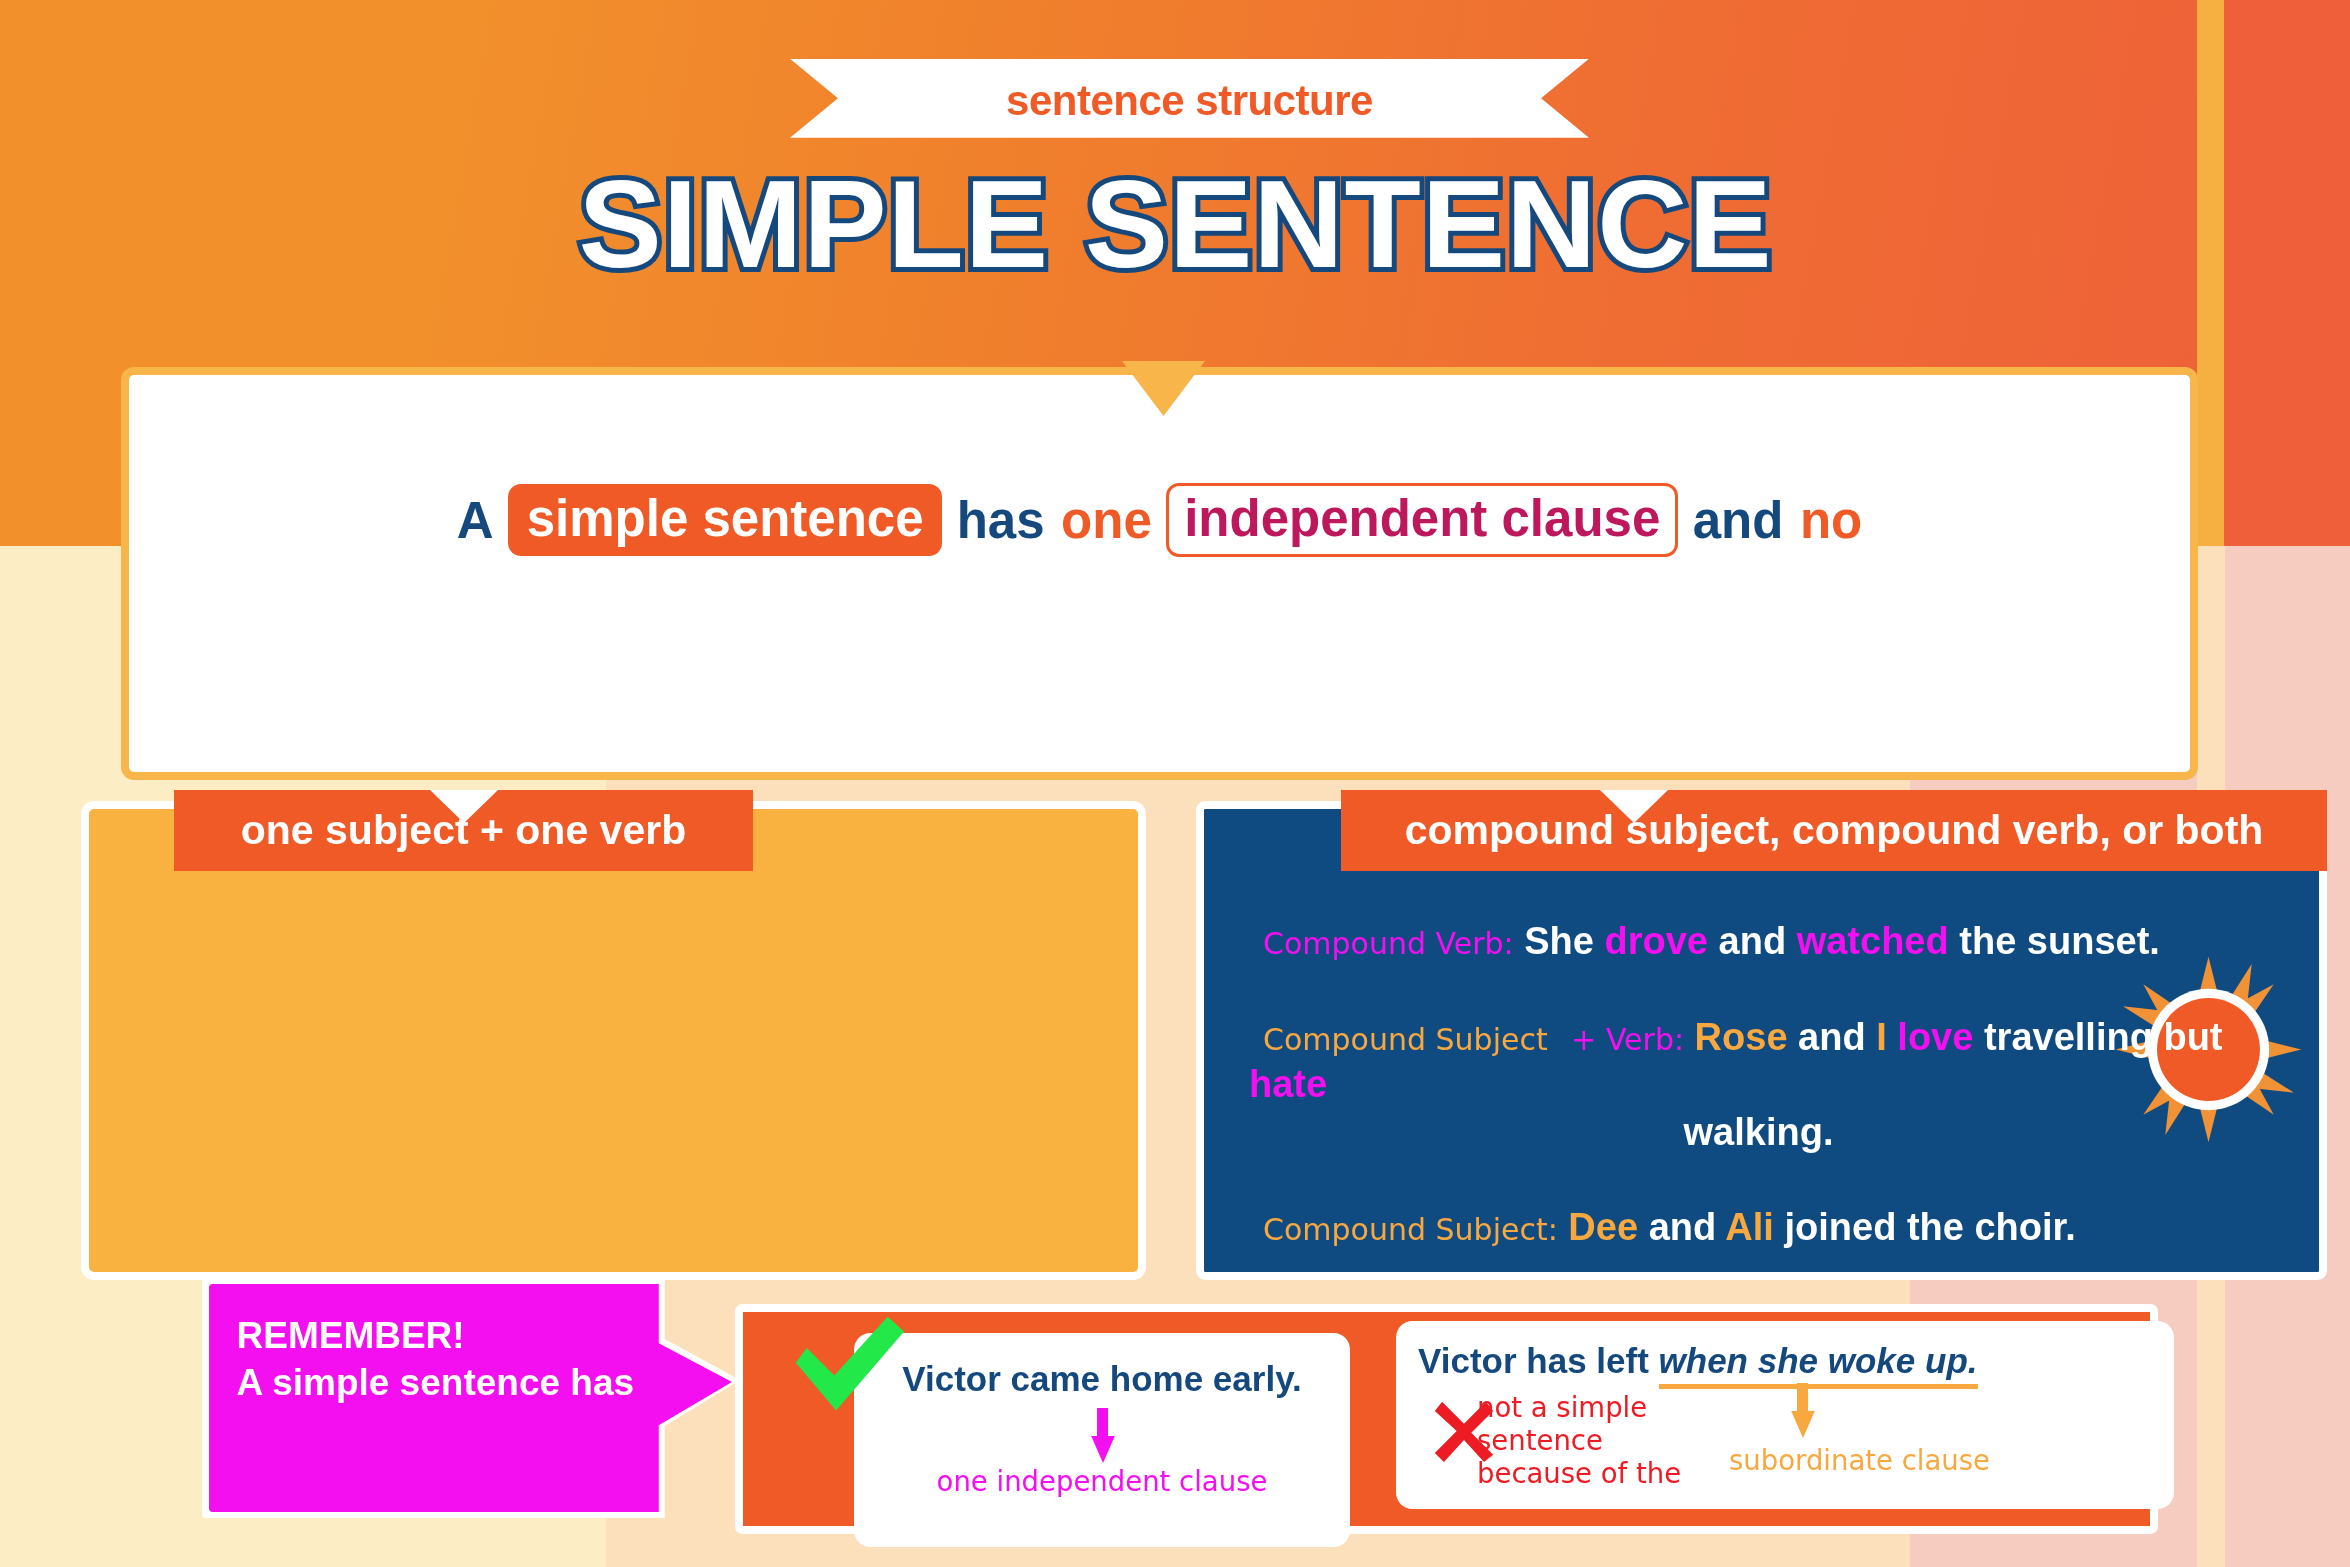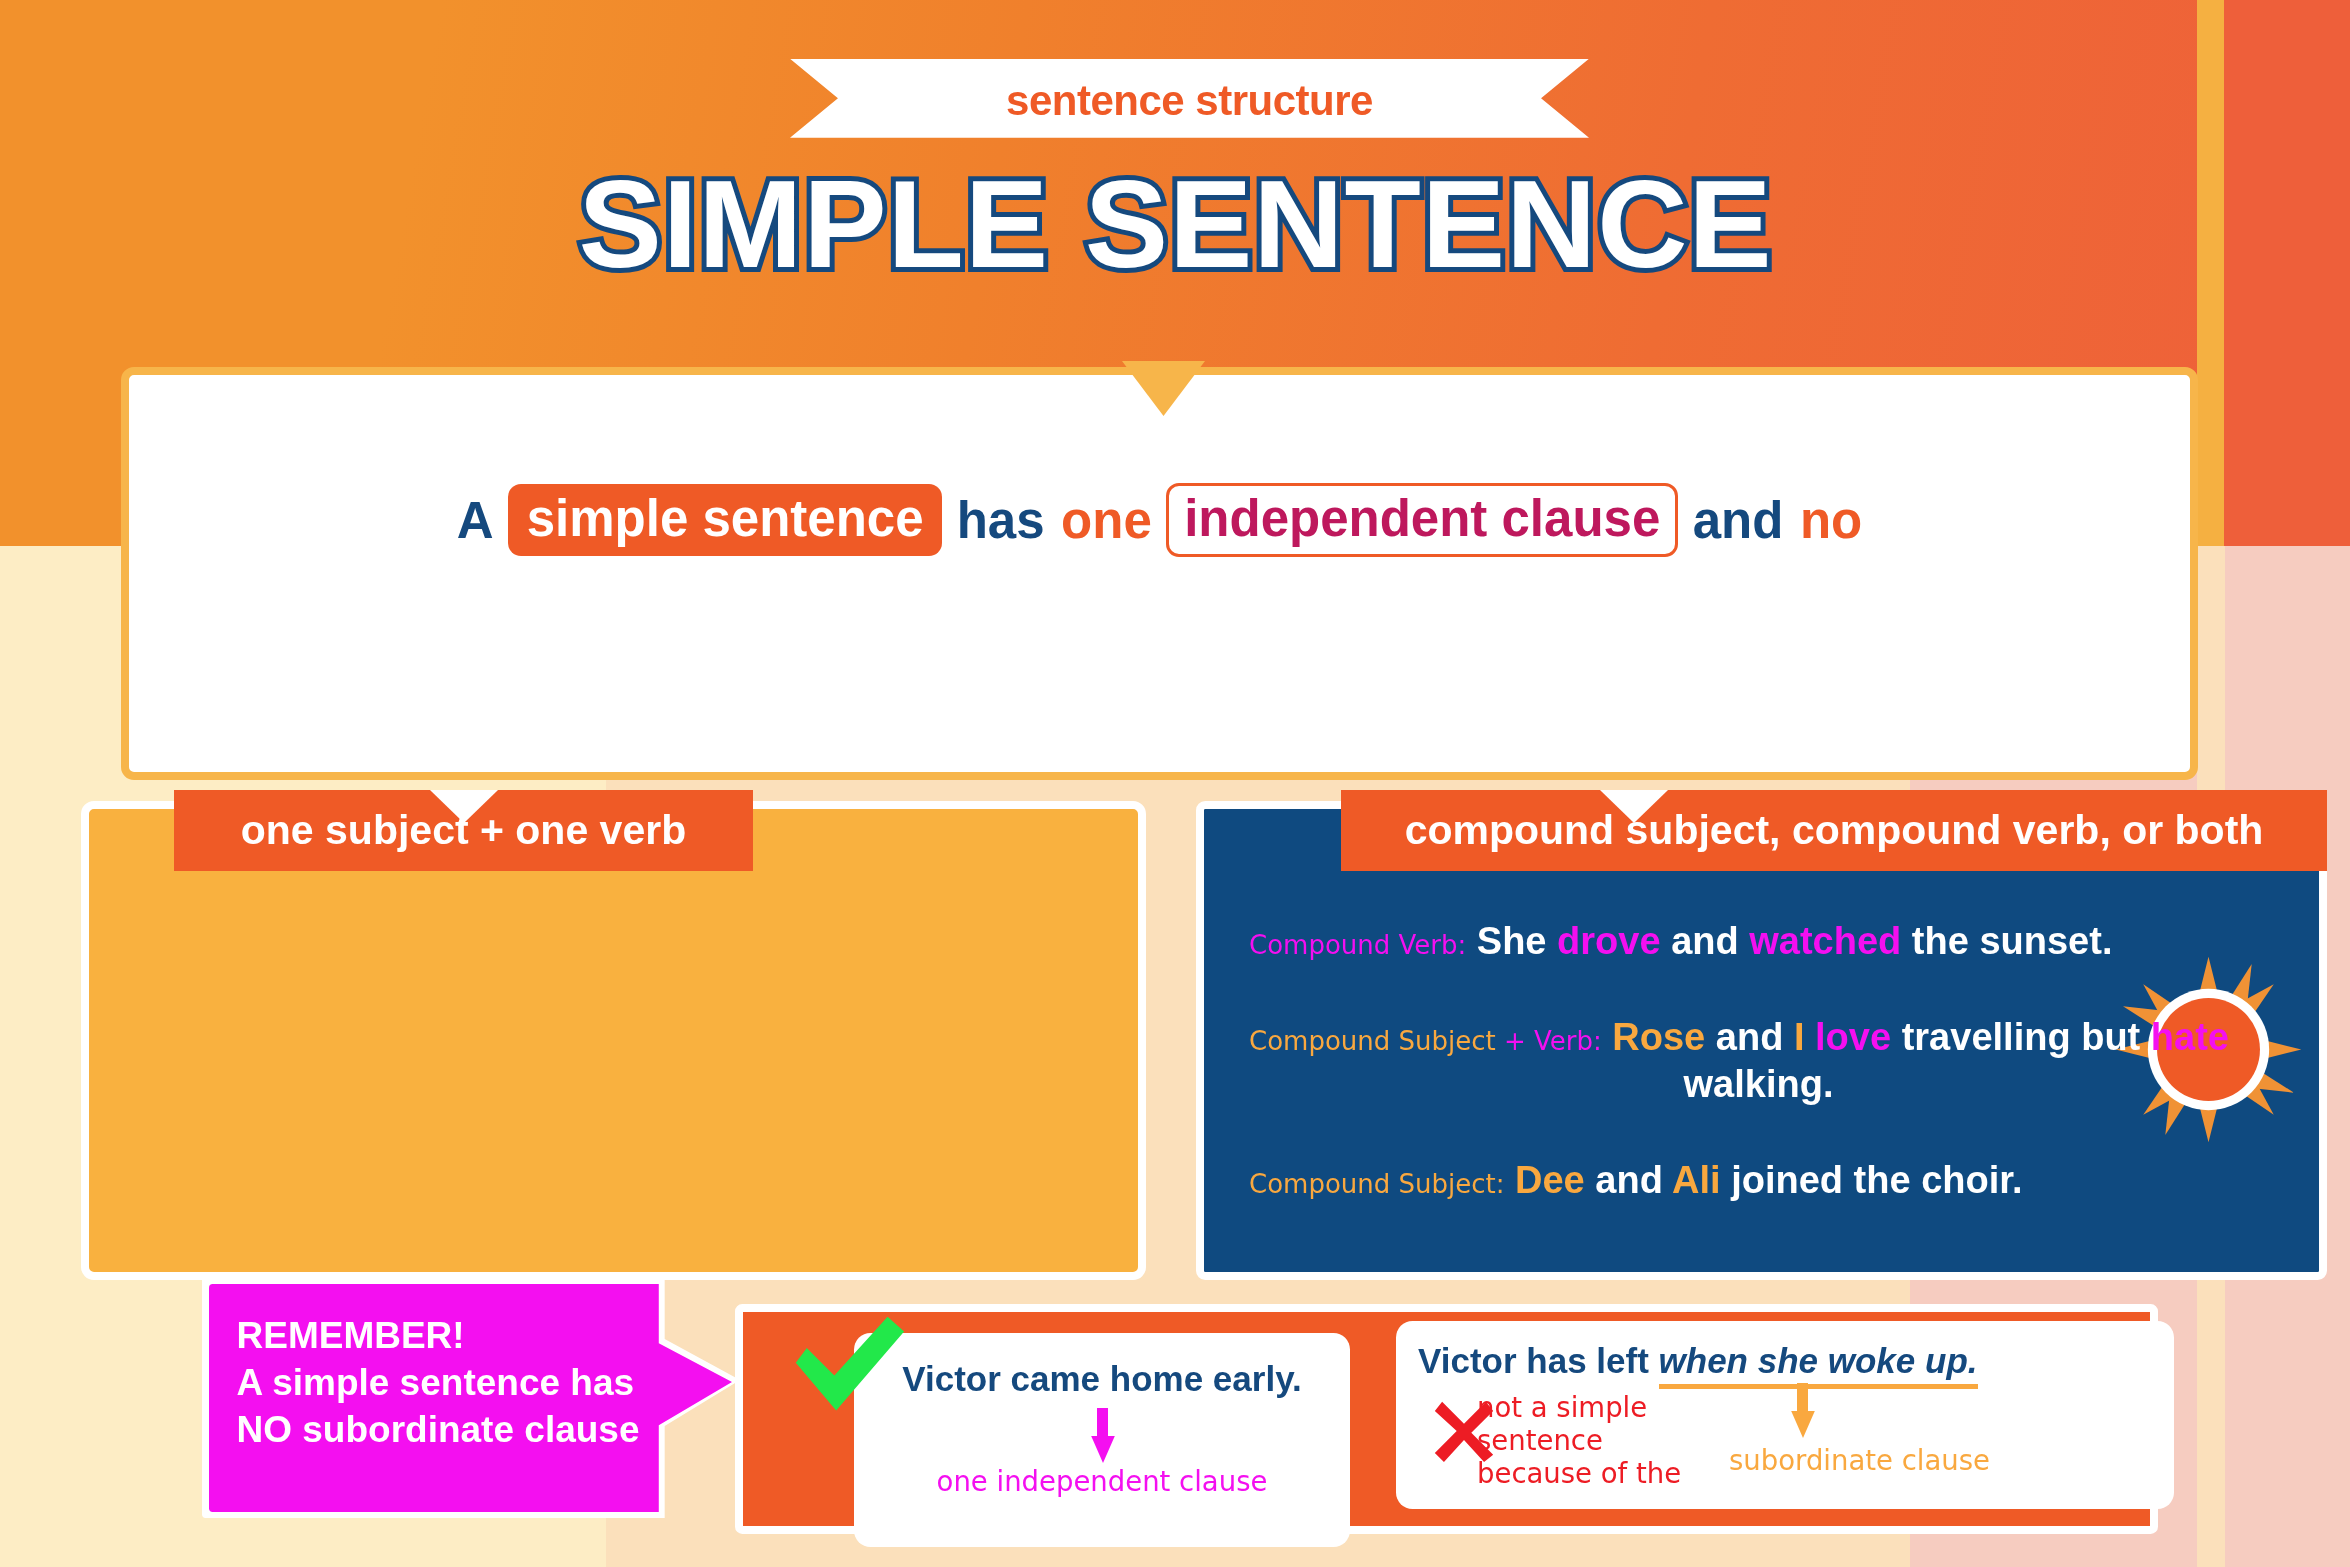--- a/index.html
+++ b/index.html
@@ -150,21 +150,21 @@
     color: #ffffff; font-size: 41px; font-weight: 700;
   }
   #right-header-notch {
     position: absolute; left: 1600px; top: 790px; width: 68px; height: 33px; z-index: 9;
     background: #ffffff; clip-path: polygon(0 0, 100% 0, 50% 100%);
   }
   #sun-icon { position: absolute; left: 2112px; top: 953px; width: 193px; height: 193px; z-index: 8; }
   #compound-list { position: absolute; left: 1249px; top: 918px; width: 1019px; z-index: 9; }
   .cp-row { margin-bottom: 48px; font-size: 38px; font-weight: 700; color: #ffffff; line-height: 1.25; }
   .cp-row .tag {
-    font-family: "DejaVu Sans", sans-serif; font-weight: 400; font-size: 26px;
+    font-family: "DejaVu Sans", sans-serif; font-weight: 400; font-size: 30px; margin-left: 14px;
   }
   .tag-pink { color: #f40ff0; }
   .tag-amber { color: #f9a83f; }
   .wd-pink { color: #f40ff0; }
   .wd-amber { color: #f9a83f; }
   .cp-row.wrap { text-align: left; }
   .cp-row .second-line { display: block; text-align: center; }
 
   
   #remember {
@@ -389,16 +389,15 @@
   <svg viewBox="0 0 68 68" width="62" height="62">
     <path d="M10 2 L34 26 L58 2 L66 12 L42 36 L66 60 L56 68 L34 44 L12 68 L2 58 L26 34 L2 12 Z" fill="#ed1c24"></path>
   </svg>
 </div>
 
 <div id="remember-outline"></div>
 <div id="remember">
   <div id="remember-text">
     <div>REMEMBER!</div>
     <div>A simple sentence has</div>
-    <div>NO subordinate clause</div>
   </div>
 </div>
 
 
 </body></html>

